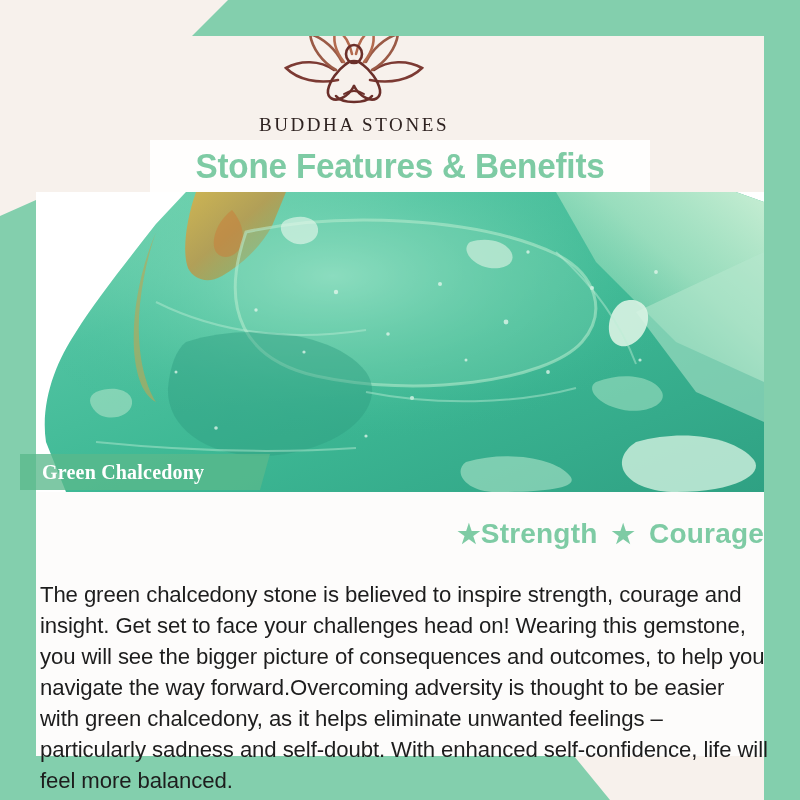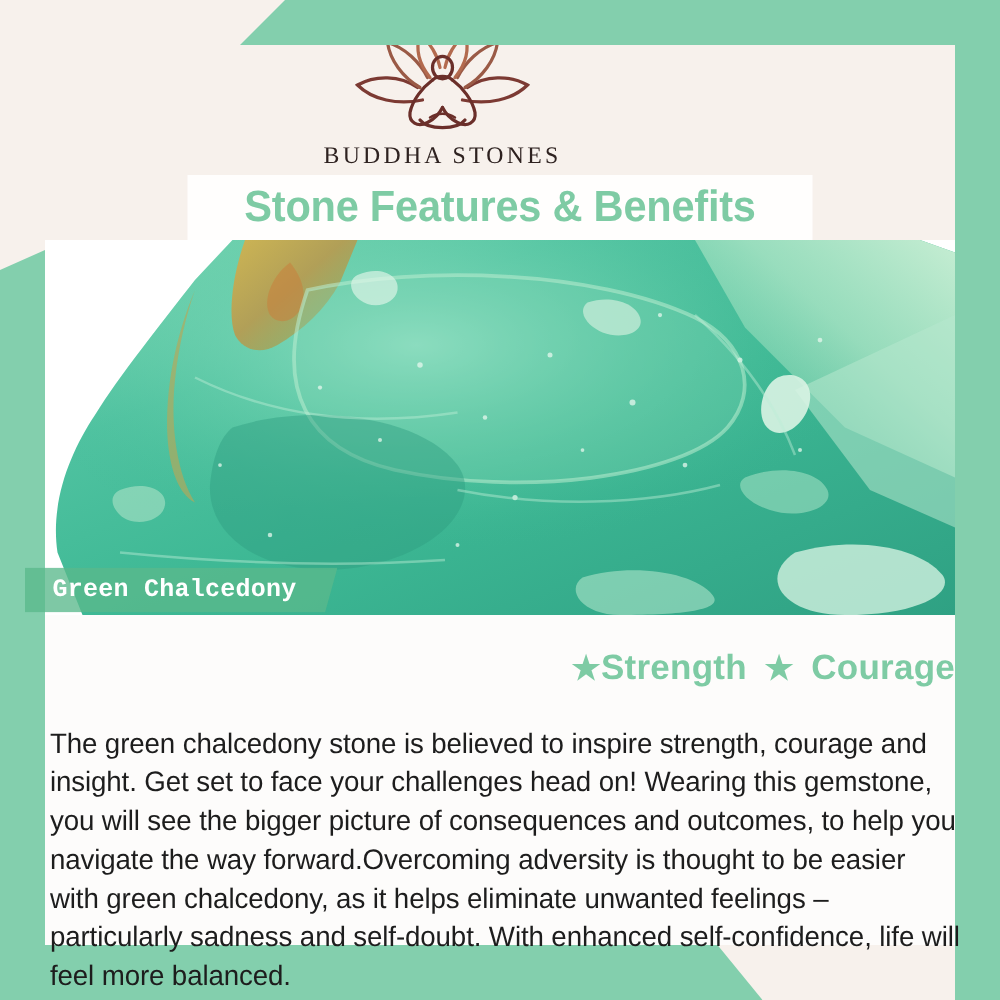--- a/index.html
+++ b/index.html
@@ -127,21 +127,21 @@
     left: 20px;
     top: 454px;
     width: 250px;
     height: 36px;
     background: rgba(90, 184, 140, 0.78);
     clip-path: polygon(0 0, 250px 0, 240px 36px, 0 36px);
   }
   .stone-label span {
     display: block;
     padding: 7px 0 0 22px;
-    font-family: Liberation Mono, monospace;
+    font-family: Liberation Serif, serif;
     font-size: 20px;
     font-weight: bold;
     color: #ffffff;
     letter-spacing: 0.2px;
   }
 
   
   .keywords {
     position: absolute;
     left: 36px;

